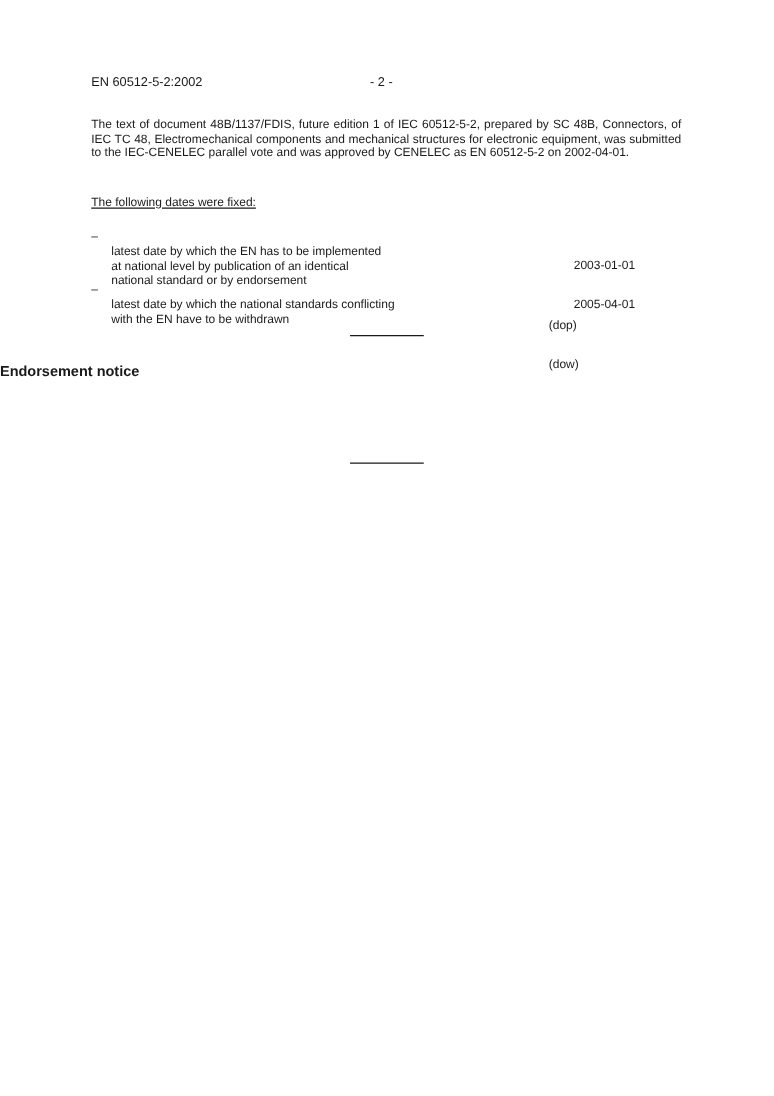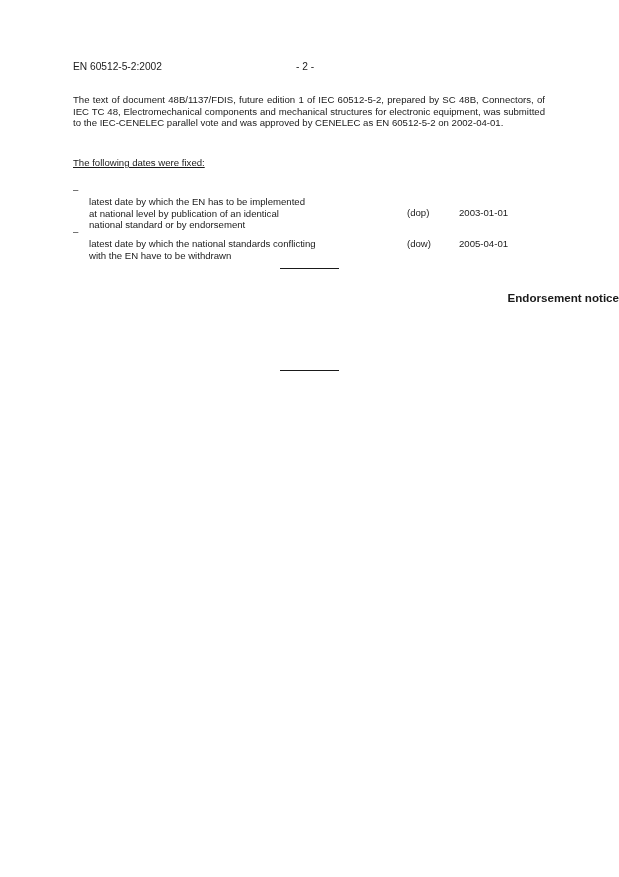--- a/index.html
+++ b/index.html
@@ -7,28 +7,28 @@
       font-family: "Liberation Sans", sans-serif; color: #1a1a1a; font-size: 9.6px; }
     .page { position: absolute; left: 0; top: 0; width: 619px; height: 877px; }
     .hdr-left { position: absolute; left: 73px; top: 61px; font-size: 10.2px; }
     .hdr-center { position: absolute; left: 296px; top: 61px; font-size: 10.2px; }
     .para { position: absolute; left: 73px; width: 472px; line-height: 11.5px; text-align: justify; margin: 0; }
     .para-intro { top: 94px; }
     .fixed-label { position: absolute; left: 73px; top: 157px; text-decoration: underline; }
     .item { position: absolute; left: 73px; width: 472px; line-height: 11.5px; }
     .item .dash { position: absolute; left: 0; top: 0; }
     .item .text { position: absolute; left: 16px; top: 12px; width: 320px; }
-    .item .code { position: absolute; left: 334px; }
+    .item .code { position: absolute; left: 366px; margin-top: 48px; }
     .item .date { position: absolute; left: 386px; }
     .item1 { top: 184px; }
     .item2 { top: 226px; }
     .rule { position: absolute; left: 280px; width: 59px; height: 0; border-top: 1px solid #1a1a1a; }
     .rule1 { top: 268px; }
     .rule2 { top: 370px; }
-    .section-title { position: absolute; left: 0; width: 619px; top: 291px; text-align: right;
+    .section-title { position: absolute; left: 0; width: 619px; top: 291px; text-align: left;
       font-weight: bold; font-size: 11.6px; }
     .para-endorse { top: 321px; }
   </style>
 </head>
 <body>
 
 <div class="page">
   <div class="hdr-left">EN 60512-5-2:2002</div>
   <div class="hdr-center">- 2 -</div>
 

